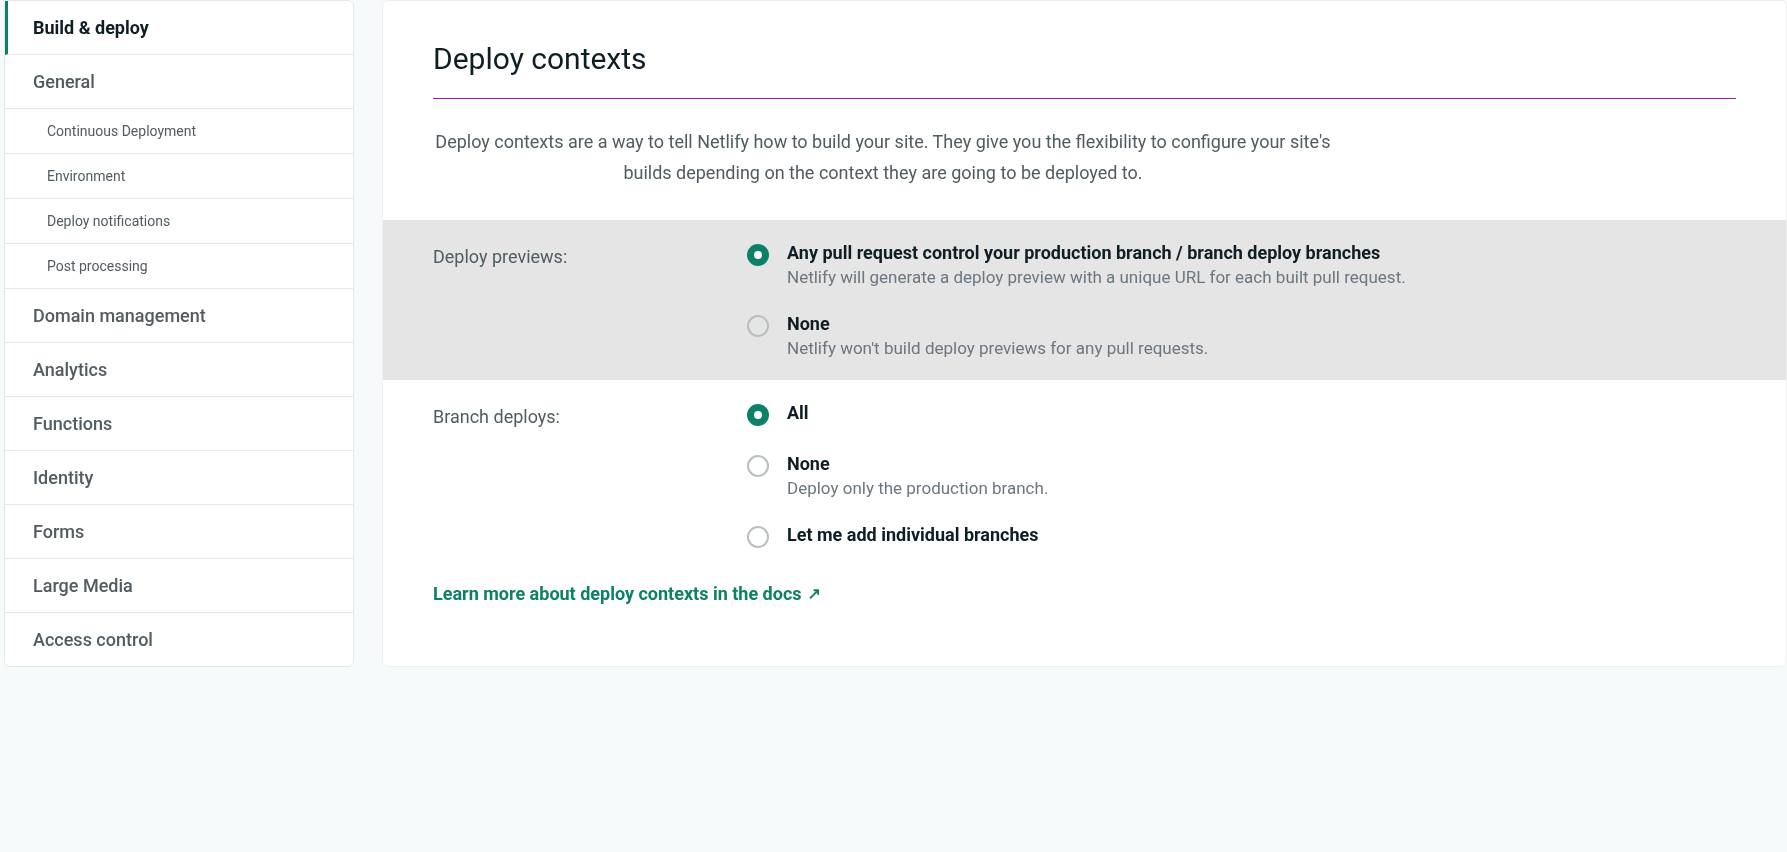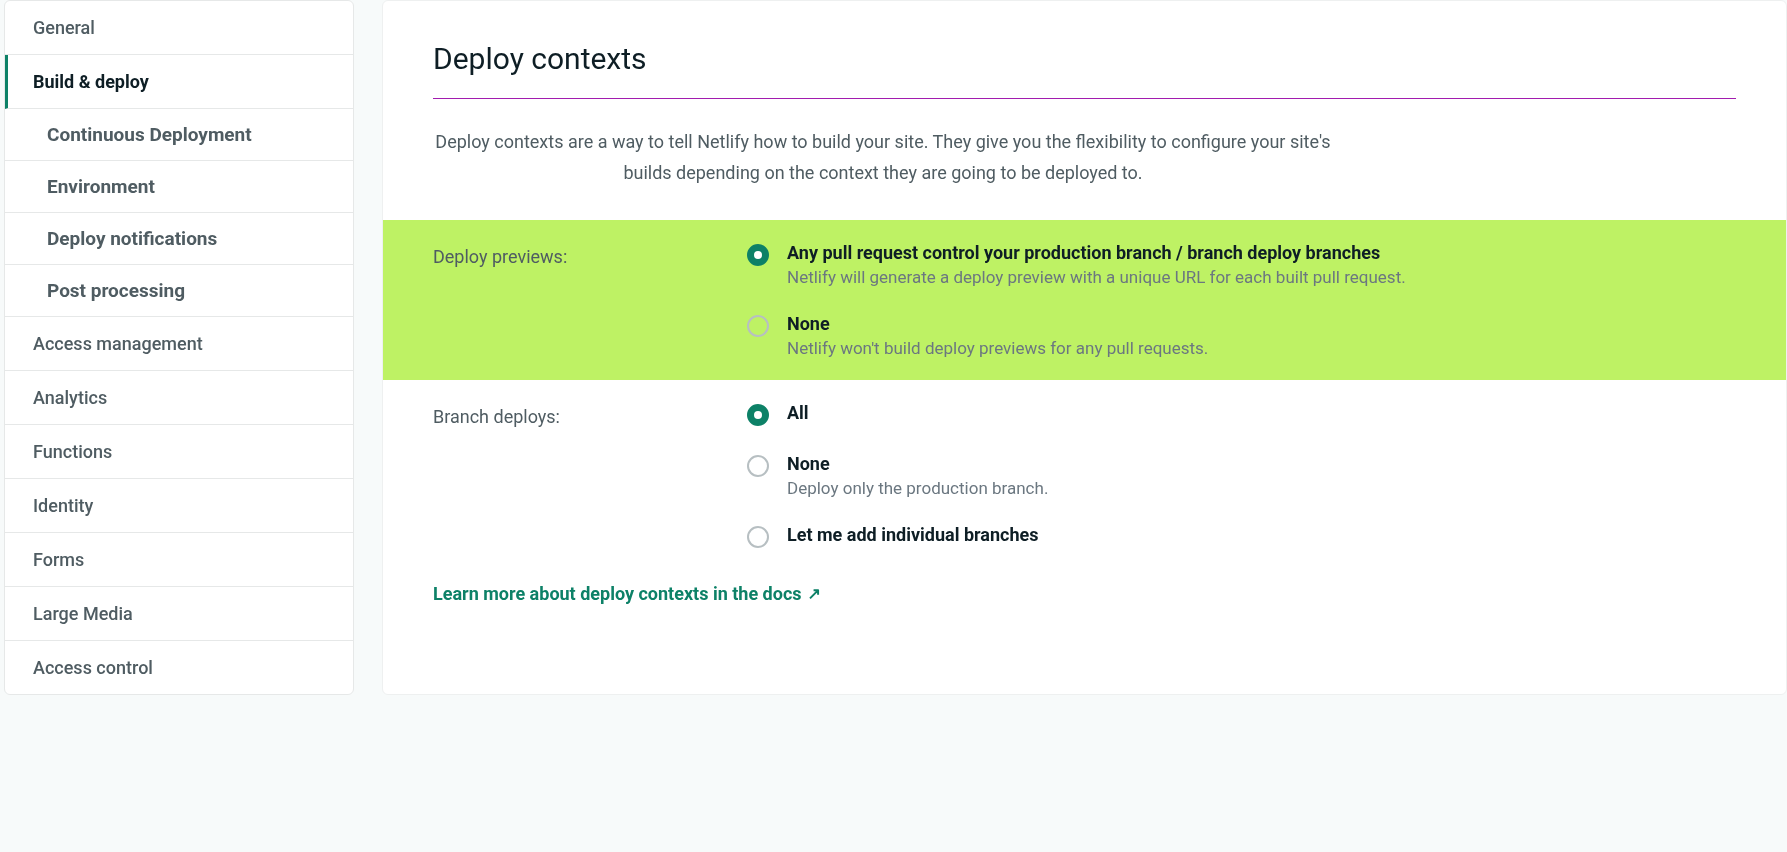--- a/index.html
+++ b/index.html
@@ -37,23 +37,23 @@
     .sidebar-item.active {
       color: #0e1e25;
       font-weight: 700;
       border-left: 3px solid #0d8167;
       padding-left: 25px;
     }
     .sidebar-sub {
       padding: 14px 26px 14px 42px;
       border-bottom: 1px solid #e6e8e8;
       color: #4f5c62;
-      font-size: 19px;
+      font-size: 14px;
       cursor: pointer;
-      font-weight: 700;
+      font-weight: 400;
     }
     .sidebar-item:last-child { border-bottom: none; }
     .main {
       flex: 1;
       background: #fff;
       border: 1px solid #eef0f0;
       border-radius: 6px;
       padding: 40px 0 36px 0;
     }
     .main-inner { padding: 0 50px; }
@@ -72,21 +72,21 @@
       margin-bottom: 32px;
       max-width: 900px;
       text-align: center;
     }
     .form-rows {}
     .form-row {
       display: flex;
       align-items: flex-start;
       padding: 22px 50px;
     }
-    .form-row.shaded { background: #bef264; }
+    .form-row.shaded { background: #e5e5e5; }
     .form-label {
       width: 314px;
       font-size: 18px;
       color: #4f5c62;
       padding-top: 4px;
       flex-shrink: 0;
     }
     .form-field { flex: 1; }
     .text-input {
       width: 100%;
@@ -152,27 +152,27 @@
     }
     .docs-link .arrow {
       font-size: 16px;
     }
   </style>
 </head>
 <body>
 
 <div class="layout">
   <nav class="sidebar">
+    <div class="sidebar-item active">Build &amp; deploy</div>
     <div class="sidebar-item">General</div>
-    <div class="sidebar-item active">Build &amp; deploy</div>
     <div class="sidebar-sub">Continuous Deployment</div>
     <div class="sidebar-sub">Environment</div>
     <div class="sidebar-sub">Deploy notifications</div>
     <div class="sidebar-sub">Post processing</div>
-    <div class="sidebar-item">Access management</div>
+    <div class="sidebar-item">Domain management</div>
     <div class="sidebar-item">Analytics</div>
     <div class="sidebar-item">Functions</div>
     <div class="sidebar-item">Identity</div>
     <div class="sidebar-item">Forms</div>
     <div class="sidebar-item">Large Media</div>
     <div class="sidebar-item">Access control</div>
   </nav>
 
   <main class="main">
     <h1 class="section-title">Deploy contexts</h1>

